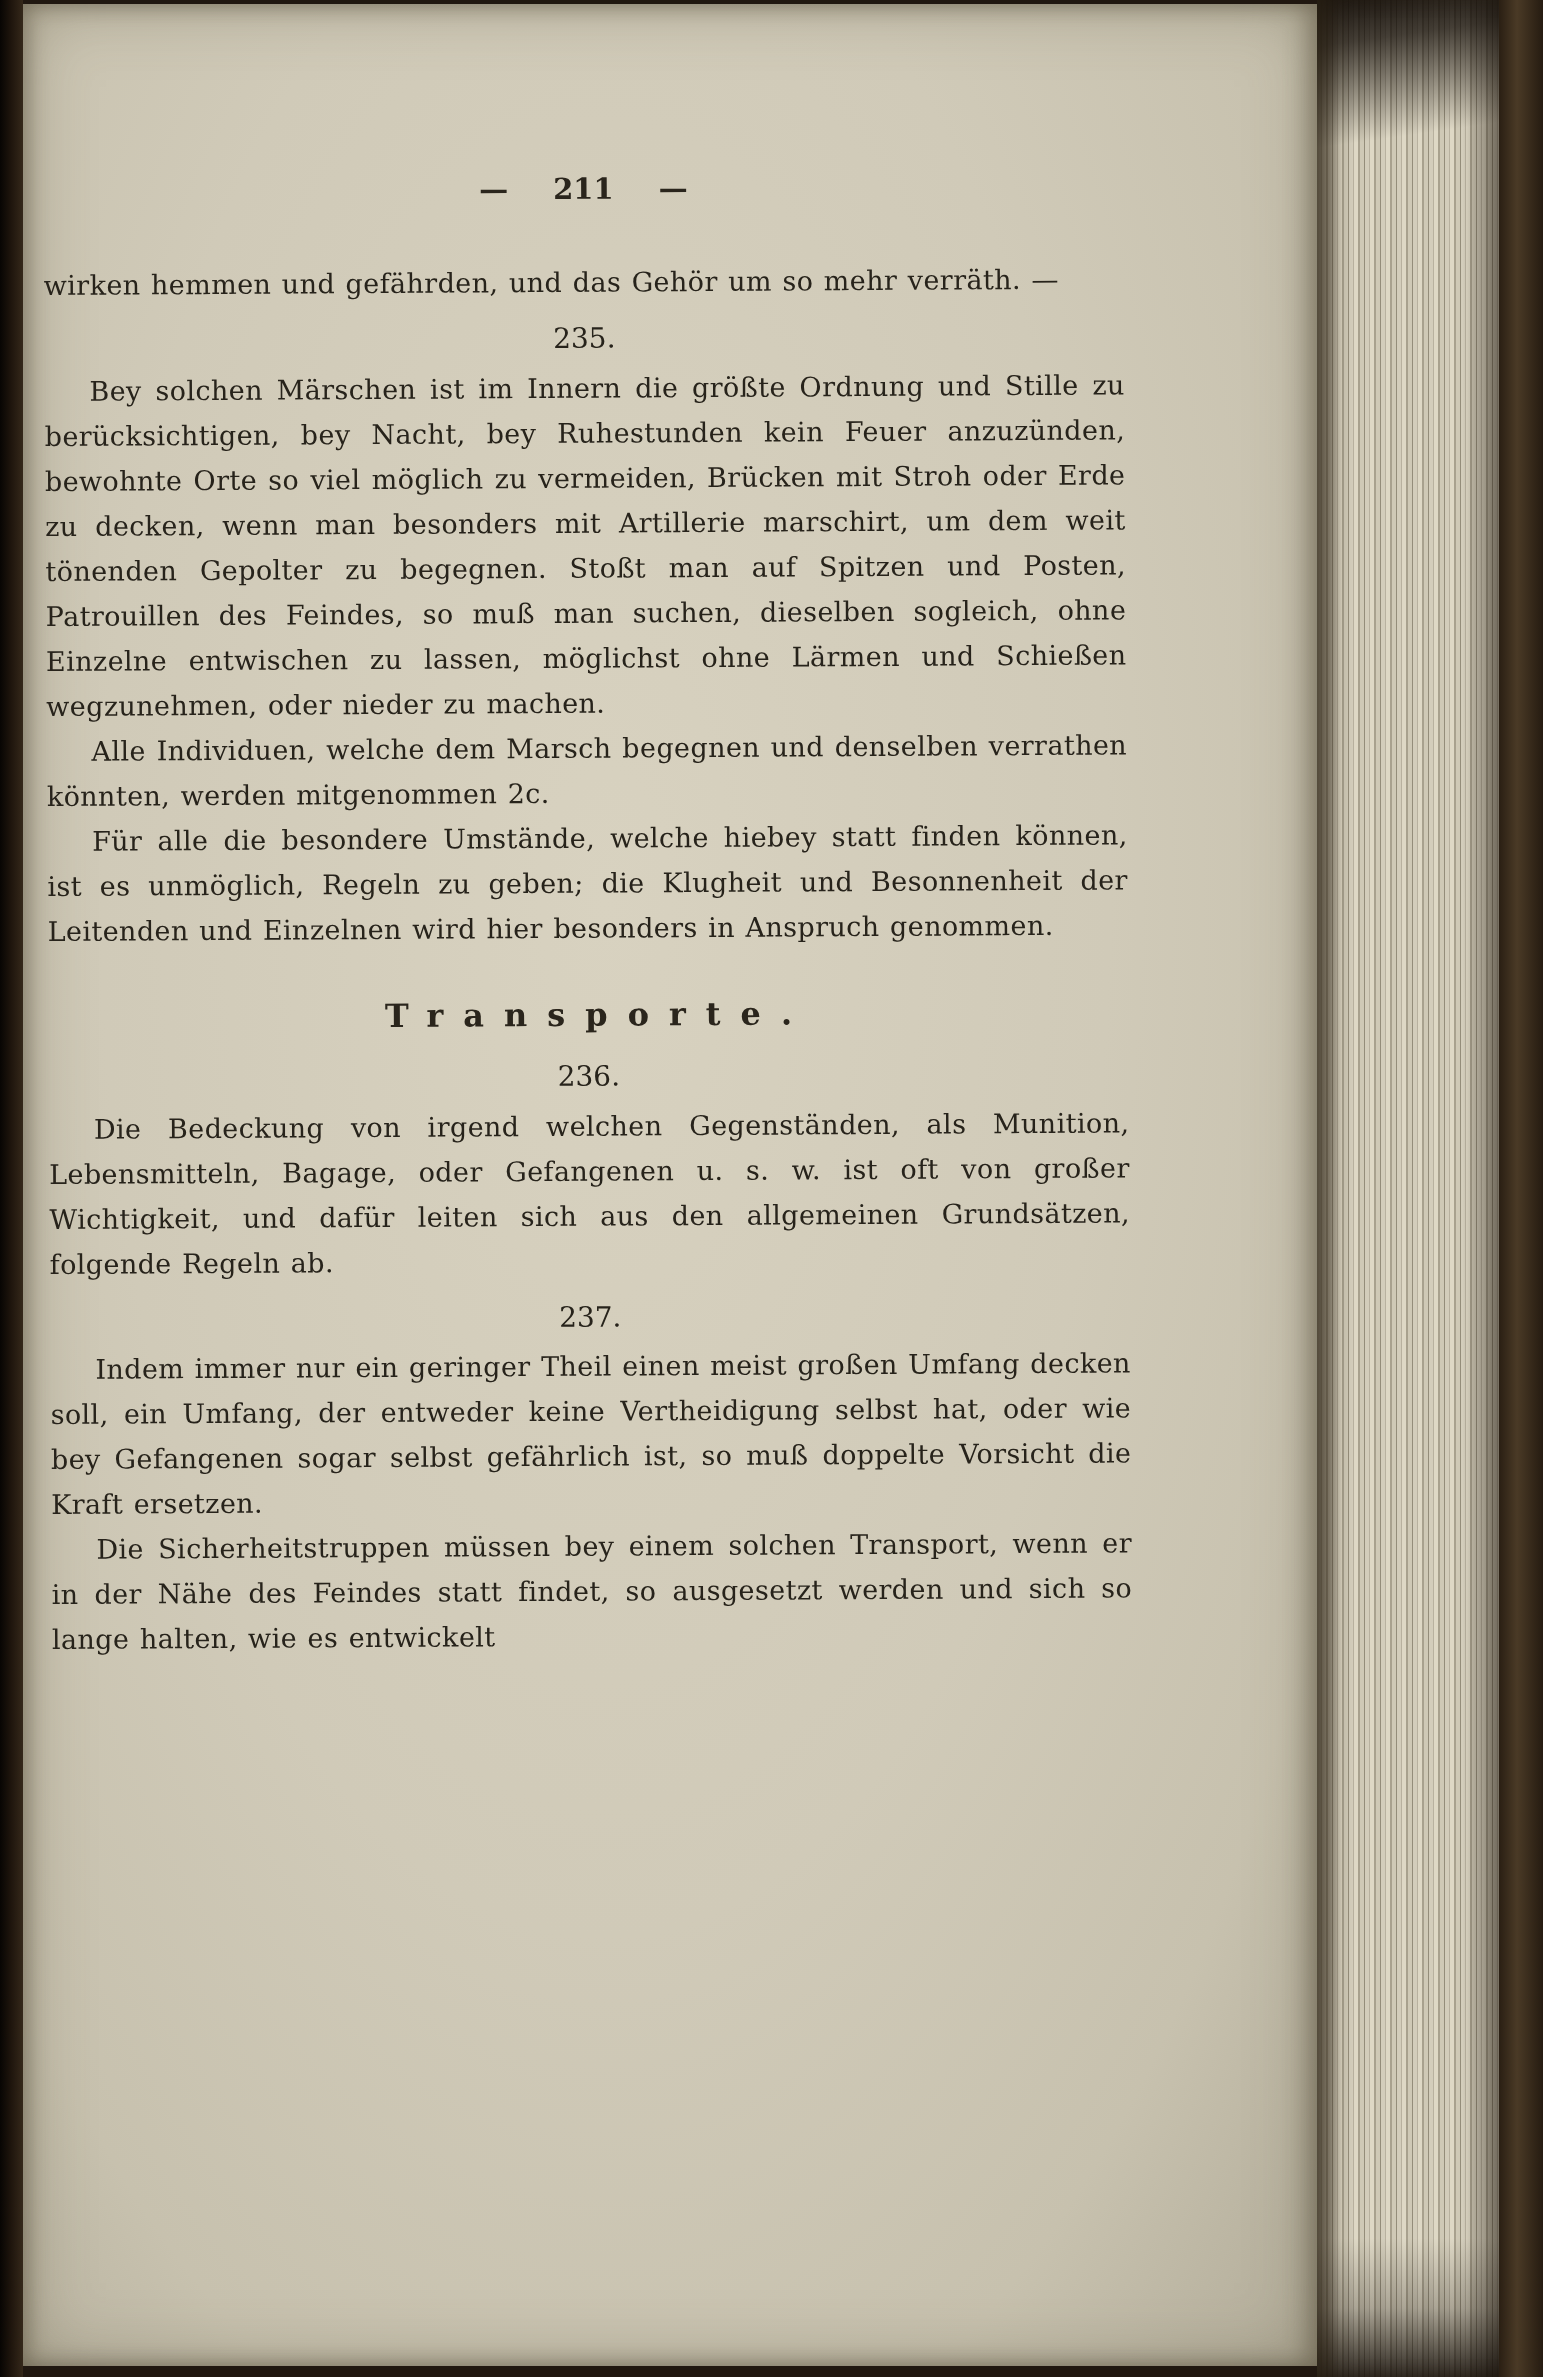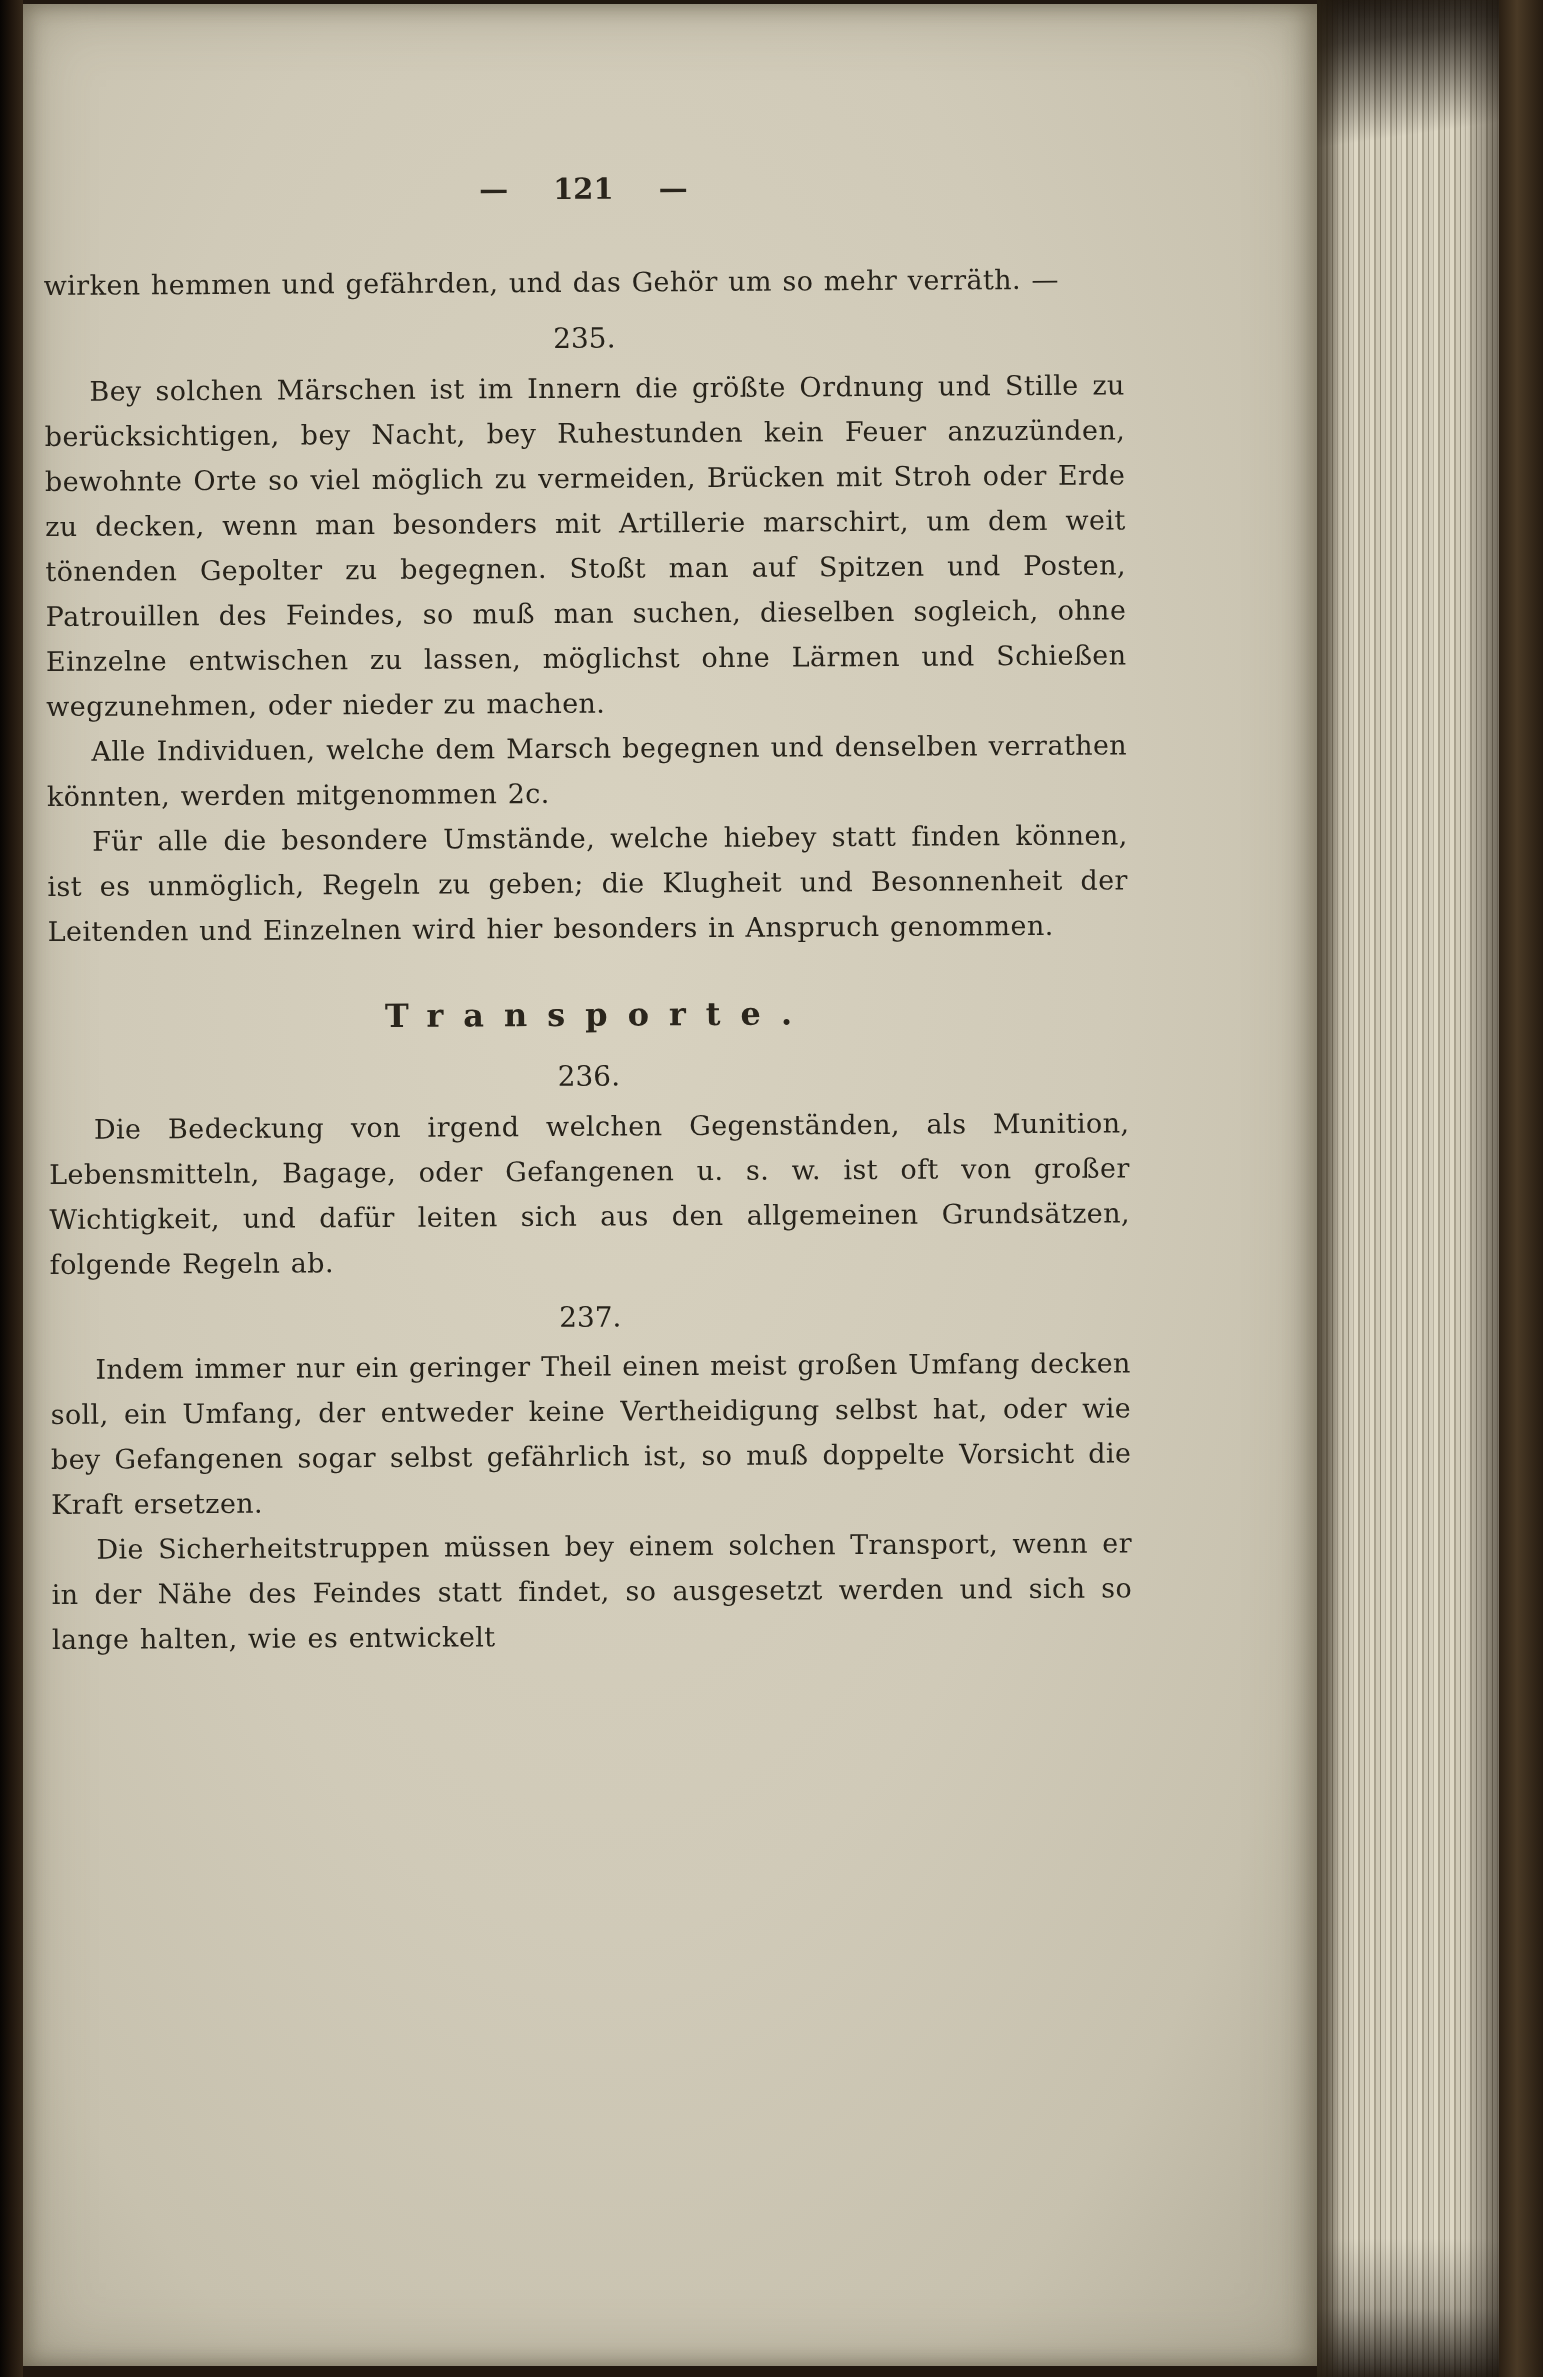--- a/index.html
+++ b/index.html
@@ -117,21 +117,21 @@
 
 <div class="scene">
 
   <div class="binding-left"></div>
 
   <div class="page">
     <div class="text-col">
 
       <div class="running-header">
         <span>—</span>
-        <span>121</span>
+        <span>211</span>
         <span>—</span>
       </div>
 
       <p class="para cont">wirken hemmen und gefährden, und das Gehör um so mehr verräth. —</p>
 
       <div class="section-number">235.</div>
 
       <p class="para">Bey solchen Märschen ist im Innern die größte Ordnung und Stille zu berücksichtigen, bey Nacht, bey Ruhestunden kein Feuer anzuzünden, bewohnte Orte so viel möglich zu vermeiden, Brücken mit Stroh oder Erde zu decken, wenn man besonders mit Artillerie marschirt, um dem weit tönenden Gepolter zu begegnen. Stoßt man auf Spitzen und Posten, Patrouillen des Feindes, so muß man suchen, dieselben sogleich, ohne Einzelne entwischen zu lassen, möglichst ohne Lärmen und Schießen wegzunehmen, oder nieder zu machen.</p>
 
       <p class="para">Alle Individuen, welche dem Marsch begegnen und denselben verrathen könnten, werden mitgenommen 2c.</p>

